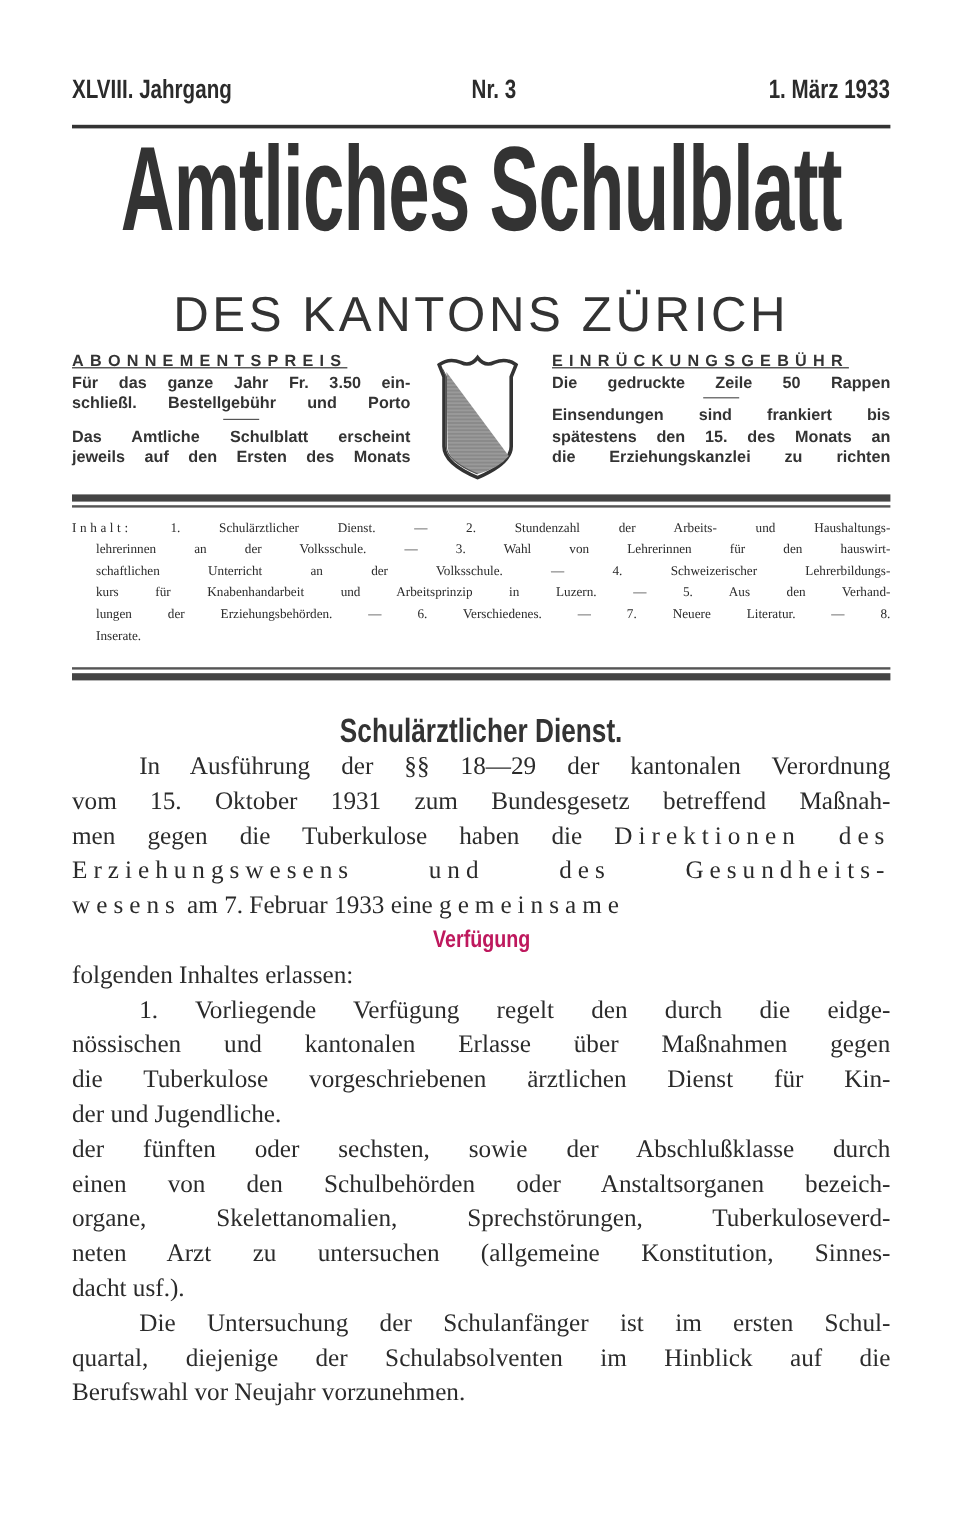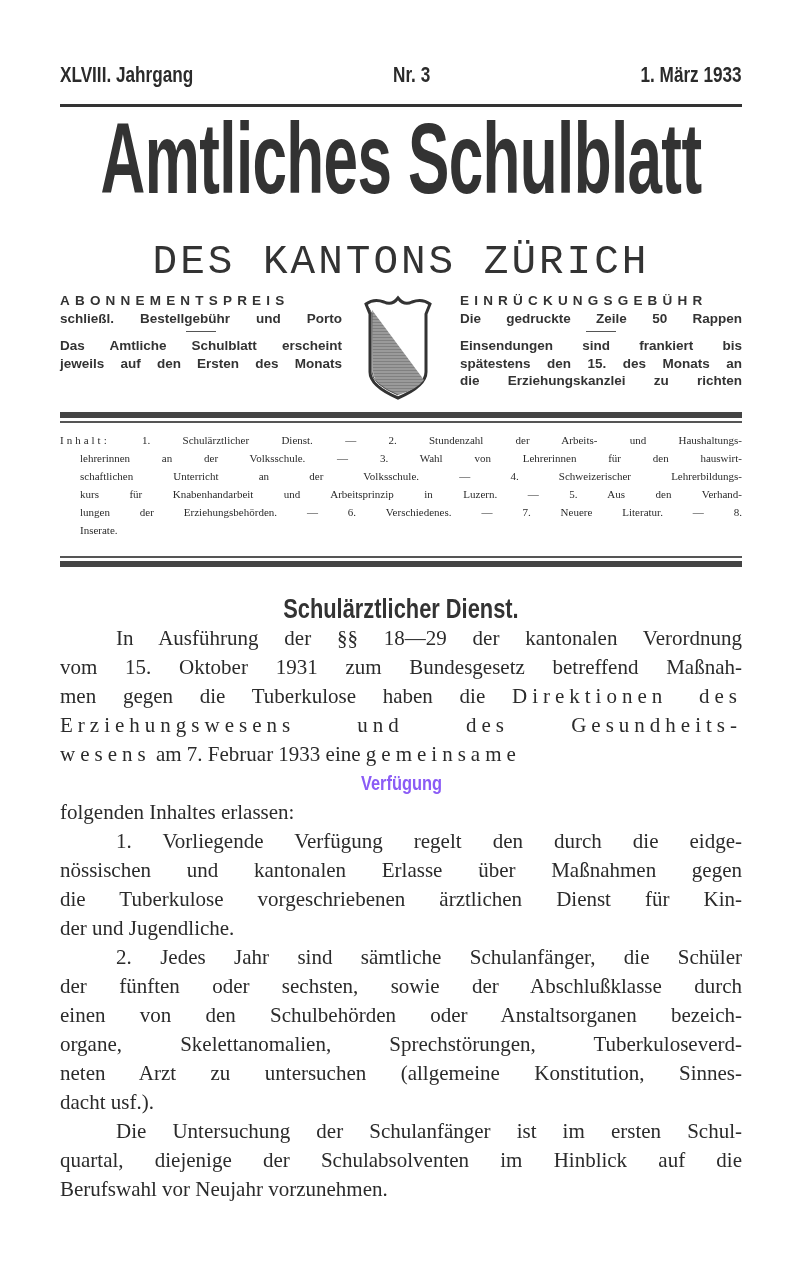--- a/index.html
+++ b/index.html
@@ -14,28 +14,28 @@
   .mt-right { position: absolute; right: 0; top: 0; transform: scaleX(0.78); transform-origin: right top; }
 
   .rule-thin { position: absolute; left: 0; width: 682px; height: 3px; background: #333; }
 
   .title { position: absolute; top: 108px; left: -4px; width: 690px; text-align: center;
     font-family: "Liberation Sans", sans-serif; font-weight: bold; font-size: 100px; line-height: 100px;
     color: #333; letter-spacing: -1px; transform: scaleX(0.62); transform-origin: center top; white-space: nowrap; }
   .title-inner { display: inline-block; width: 1110px; text-align: center; margin-left: -210px; }
 
   .subtitle { position: absolute; top: 240px; left: 0; width: 682px; text-align: center;
-    font-family: Liberation Mono, monospace; font-size: 41px; line-height: 44px; color: #333;
+    font-family: Liberation Sans, sans-serif; font-size: 41px; line-height: 44px; color: #333;
     letter-spacing: 3px; white-space: nowrap; }
 
   .info-left { position: absolute; top: 292px; left: 0; width: 282px;
     font-family: "Liberation Sans", sans-serif; font-size: 13.5px; line-height: 17.5px; font-weight: bold; color: #333; }
   .info-right { position: absolute; top: 292px; left: 400px; width: 282px;
     font-family: "Liberation Sans", sans-serif; font-size: 13.5px; line-height: 17.5px; font-weight: bold; color: #333; }
-  .spaced { letter-spacing: 5.2px; display: block; white-space: nowrap; }
+  .spaced { letter-spacing: 5.2px; display: block; white-space: nowrap; text-decoration: underline; }
   .just { text-align: justify; text-align-last: justify; display: block; }
   .short-rule { width: 30px; height: 1px; background: #555; margin: 4px auto 5px auto; }
 
   .shield { position: absolute; left: 298px; top: 294px; width: 80px; height: 108px; }
 
   .double-rule { position: absolute; left: 0; width: 682px; }
   .thick { height: 6px; background: #444; }
   .thin { height: 2px; background: #555; }
 
   .contents { position: absolute; top: 431px; left: 0; width: 682px;
@@ -49,21 +49,21 @@
     font-family: "Liberation Sans", sans-serif; font-weight: bold; font-size: 28px; color: #333; }
   .article-title span { display: inline-block; transform: scaleX(0.78); }
 
   .body { position: absolute; top: 624px; left: 0; width: 682px;
     font-family: "Liberation Serif", serif; font-size: 21px; line-height: 29px; color: #2b2b2b; }
   .bl { display: block; text-align: justify; text-align-last: justify; white-space: nowrap; }
   .bl.ind { padding-left: 56px; }
   .bl.left { text-align-last: left; }
   .ls { letter-spacing: 5px; }
   .heading-center { display: block; text-align: center; font-family: "Liberation Sans", sans-serif;
-    font-weight: bold; font-size: 20px; line-height: 29px; color: #8b5cf6; }
+    font-weight: bold; font-size: 20px; line-height: 29px; color: #be185d; }
   .heading-center span { display: inline-block; transform: scaleX(0.82); }
 </style>
 </head>
 <body>
 
 <div class="page">
 
   <div class="masthead-top">
     <span class="mt-left">XLVIII. Jahrgang</span>
     <span class="mt-center">Nr. 3</span>
@@ -73,20 +73,21 @@
   <div class="rule-thin" style="top:104px;"></div>
 
   <div class="title">
     <span class="title-inner">Amtliches Schulblatt</span>
   </div>
 
   <div class="subtitle">DES KANTONS ZÜRICH</div>
 
   <div class="info-left">
     <span class="spaced">ABONNEMENTSPREIS</span>
+    <span class="just">Für das ganze Jahr Fr. 3.50 ein-</span>
     <span class="just">schließl. Bestellgebühr und Porto</span>
     <div class="short-rule"></div>
     <span class="just">Das Amtliche Schulblatt erscheint</span>
     <span class="just">jeweils auf den Ersten des Monats</span>
   </div>
 
   <svg class="shield" viewBox="0 0 80 108">
     <defs>
       <pattern id="hatch" width="3" height="3" patternUnits="userSpaceOnUse">
         <rect width="3" height="3" fill="#9a9a9a"></rect>
@@ -141,21 +142,20 @@
 
     <span class="heading-center"><span>Verfügung</span></span>
 
     <span class="bl left">folgenden Inhaltes erlassen:</span>
 
     <span class="bl ind">1. Vorliegende Verfügung regelt den durch die eidge-</span>
     <span class="bl">nössischen und kantonalen Erlasse über Maßnahmen gegen</span>
     <span class="bl">die Tuberkulose vorgeschriebenen ärztlichen Dienst für Kin-</span>
     <span class="bl left">der und Jugendliche.</span>
 
-    <span class="bl ind">2. Jedes Jahr sind sämtliche Schulanfänger, die Schüler</span>
     <span class="bl">der fünften oder sechsten, sowie der Abschlußklasse durch</span>
     <span class="bl">einen von den Schulbehörden oder Anstaltsorganen bezeich-</span>
     <span class="bl">organe, Skelettanomalien, Sprechstörungen, Tuberkuloseverd-</span>
     <span class="bl">neten Arzt zu untersuchen (allgemeine Konstitution, Sinnes-</span>
     <span class="bl left">dacht usf.).</span>
 
     <span class="bl ind">Die Untersuchung der Schulanfänger ist im ersten Schul-</span>
     <span class="bl">quartal, diejenige der Schulabsolventen im Hinblick auf die</span>
     <span class="bl left">Berufswahl vor Neujahr vorzunehmen.</span>
   </div>

